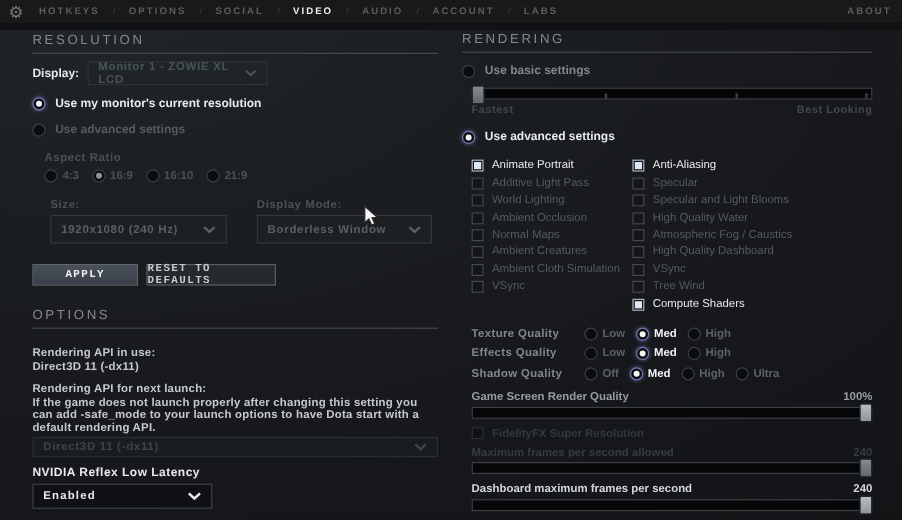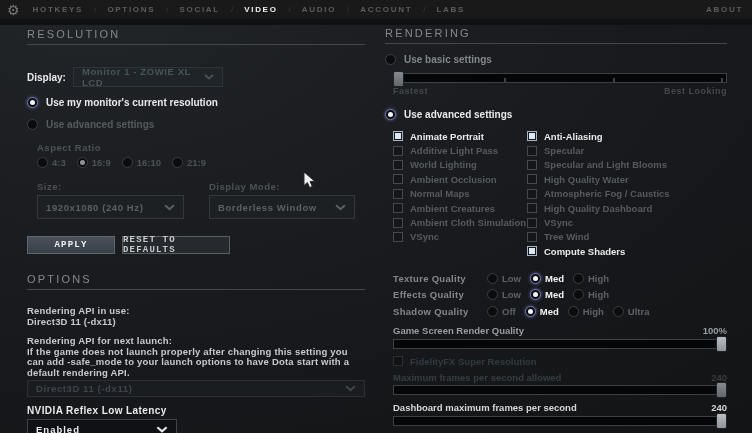--- a/index.html
+++ b/index.html
@@ -44,34 +44,34 @@
   .dd-active { width:150px; height:21px; background:#0f1114; border:1px solid #404447; color:#e8eaec; letter-spacing:1px; }
   .btn { display:flex; align-items:center; justify-content:center; height:18px; font-size:9px; font-weight:bold; letter-spacing:1.2px; cursor:default; }
   .btn-apply { width:88px; background:linear-gradient(180deg,#4a505a,#3a4049); border:1px solid #60666f; color:#f0f2f4; }
   .btn-reset { width:108px; background:#26292d; border:1px solid #595e63; color:#c6cacd; }
   .slider { position:relative; height:10px; background:#050607; border:1px solid #3e4144; }
   .slider .handle { position:absolute; top:-3.5px; width:11px; height:16px; border:1px solid #202327; border-radius:2px;
     background:linear-gradient(180deg,#b9bec3,#8f959b); }
   .slider .handle.dim { background:linear-gradient(180deg,#868b90,#62676c); }
   .slider .tick { position:absolute; bottom:-1px; width:2px; height:5px; background:#0a0b0c; border:1px solid #3e4144; border-bottom:none; }
   
-  .display-row { display:flex; align-items:center; gap:7px; margin-top:22px; }
+  .display-row { display:flex; align-items:center; gap:7px; margin-top:6px; }
   .adv-group { margin-left:10px; margin-top:12px; }
   .aspect-opts { display:flex; align-items:center; gap:11px; margin-top:4px; }
   .aspect-opts .opt { display:flex; align-items:center; gap:4px; font-size:9.5px; font-weight:bold; color:#4c5155; }
-  .size-row { display:flex; margin-left:10px; margin-top:13px; gap:25px; }
+  .size-row { display:flex; margin-left:10px; margin-top:13px; gap:25px;justify-content:center; }
   .fieldcol .flabel { font-size:9.5px; font-weight:bold; color:#4c5155; letter-spacing:.5px; margin-bottom:3px; }
   .btns { display:flex; gap:7px; margin-top:17px;font-family:Liberation Mono, monospace; }
   .optbody { font-size:9.5px; font-weight:bold; color:#c7cacc; line-height:10.5px; letter-spacing:.2px; }
   
   .slider-labels { display:flex; justify-content:space-between; font-size:9px; font-weight:bold; color:#43484c; margin-top:3px; letter-spacing:.5px; }
   .cbgrid { position:relative; margin-top:9px; min-height:129px; }
   .cbcol-left { margin-left:8px; }
   .cbcol-right { position:absolute; left:142px; top:0; }
-  .cb-row { display:flex; align-items:center; gap:7px; height:14.4px; font-size:9.5px; font-weight:bold; color:#565b5f; }
+  .cb-row { display:flex; align-items:flex-end; gap:7px; height:14.4px; font-size:9.5px; font-weight:normal; color:#565b5f; }
   .cb-row.checked-row { color:#e9ebec; }
   .q-rows { margin-top:12px; margin-left:8px; }
   .q-row { display:flex; align-items:center; height:16.6px; font-size:9.5px; font-weight:bold; }
   .q-label { width:94px; color:#83888b; letter-spacing:.3px; }
   .q-opt { display:flex; align-items:center; gap:4px; margin-right:9px; color:#5d6266; }
   .q-opt .radio { width:11px; height:11px; }
   .q-opt.sel { color:#f1f3f4; }
   .val-row { display:flex; justify-content:space-between; align-items:baseline; font-size:9.5px; font-weight:bold; margin-left:8px; }
   .val-row.bright { color:#d5d8da; }
   .val-row.mid { color:#989da1; }

